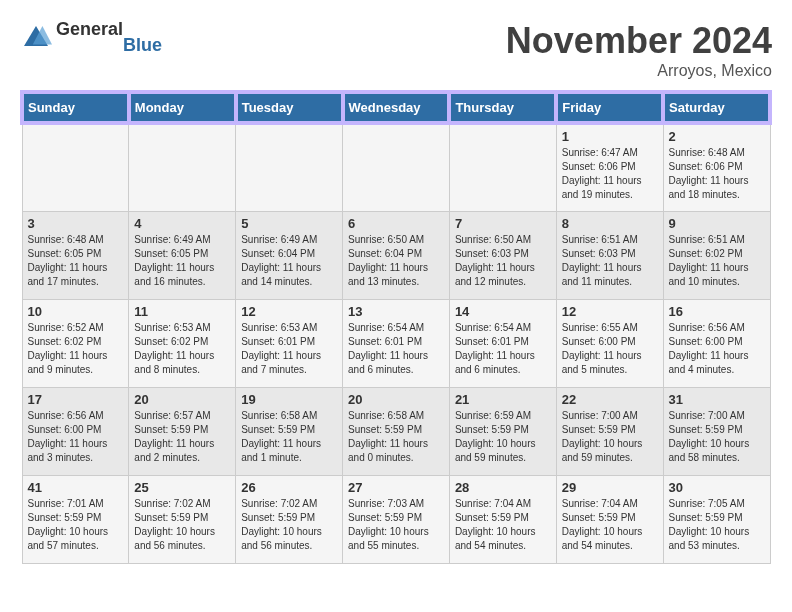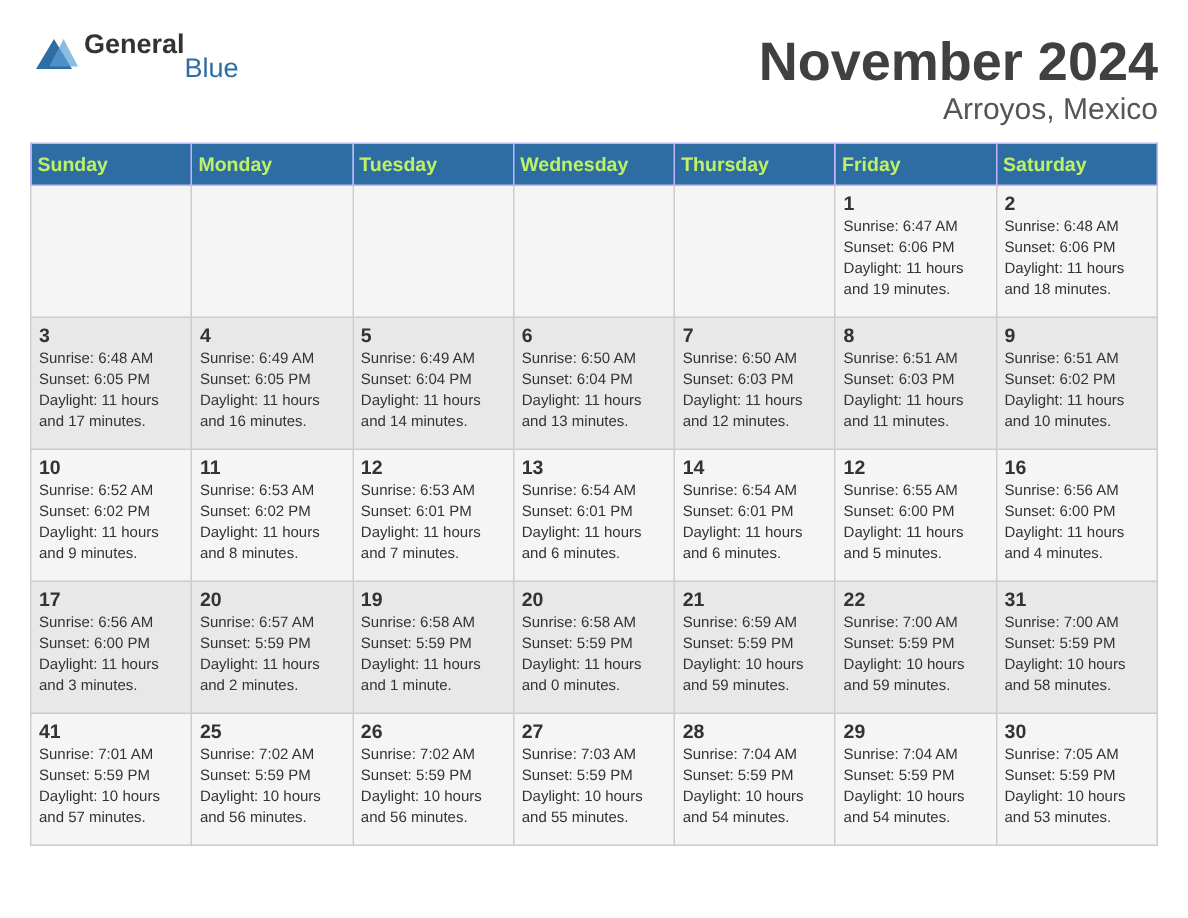--- a/index.html
+++ b/index.html
@@ -24,54 +24,54 @@
       display: flex;
       line-height: 1.1;
     }
     .logo-general {
       font-size: 18px;
       font-weight: bold;
       color: #333;
     }
     .logo-blue {
       font-size: 18px;
-      font-weight: normal;
+      font-weight: bold;
       color: #2e6da4;
       margin-top: 16px;
     }
     .logo-icon {
       width: 32px;
       height: 32px;
       margin-right: 4px;
     }
     .title-block {
       text-align: right;
     }
     .month-title {
       font-size: 36px;
       font-weight: bold;
       color: #404040;
     }
     .location {
-      font-size: 20px;
+      font-size: 16px;
       color: #555;
     }
     table {
       width: 100%;
       border-collapse: collapse;
       table-layout: fixed;
     }
     thead th {
       background-color: #2e6da4;
-      color: #bef264;
+      color: #ffffff;
       font-size: 13px;
       font-weight: bold;
       padding: 6px 4px;
       text-align: left;
-      border: 1px solid #c4b5fd;
+      border: 4px solid #c4b5fd;
     }
     tbody td {
       vertical-align: top;
       padding: 4px 5px;
       font-size: 10px;
       color: #333;
       border: 1px solid #ccc;
       min-height: 80px;
       height: 88px;
     }

